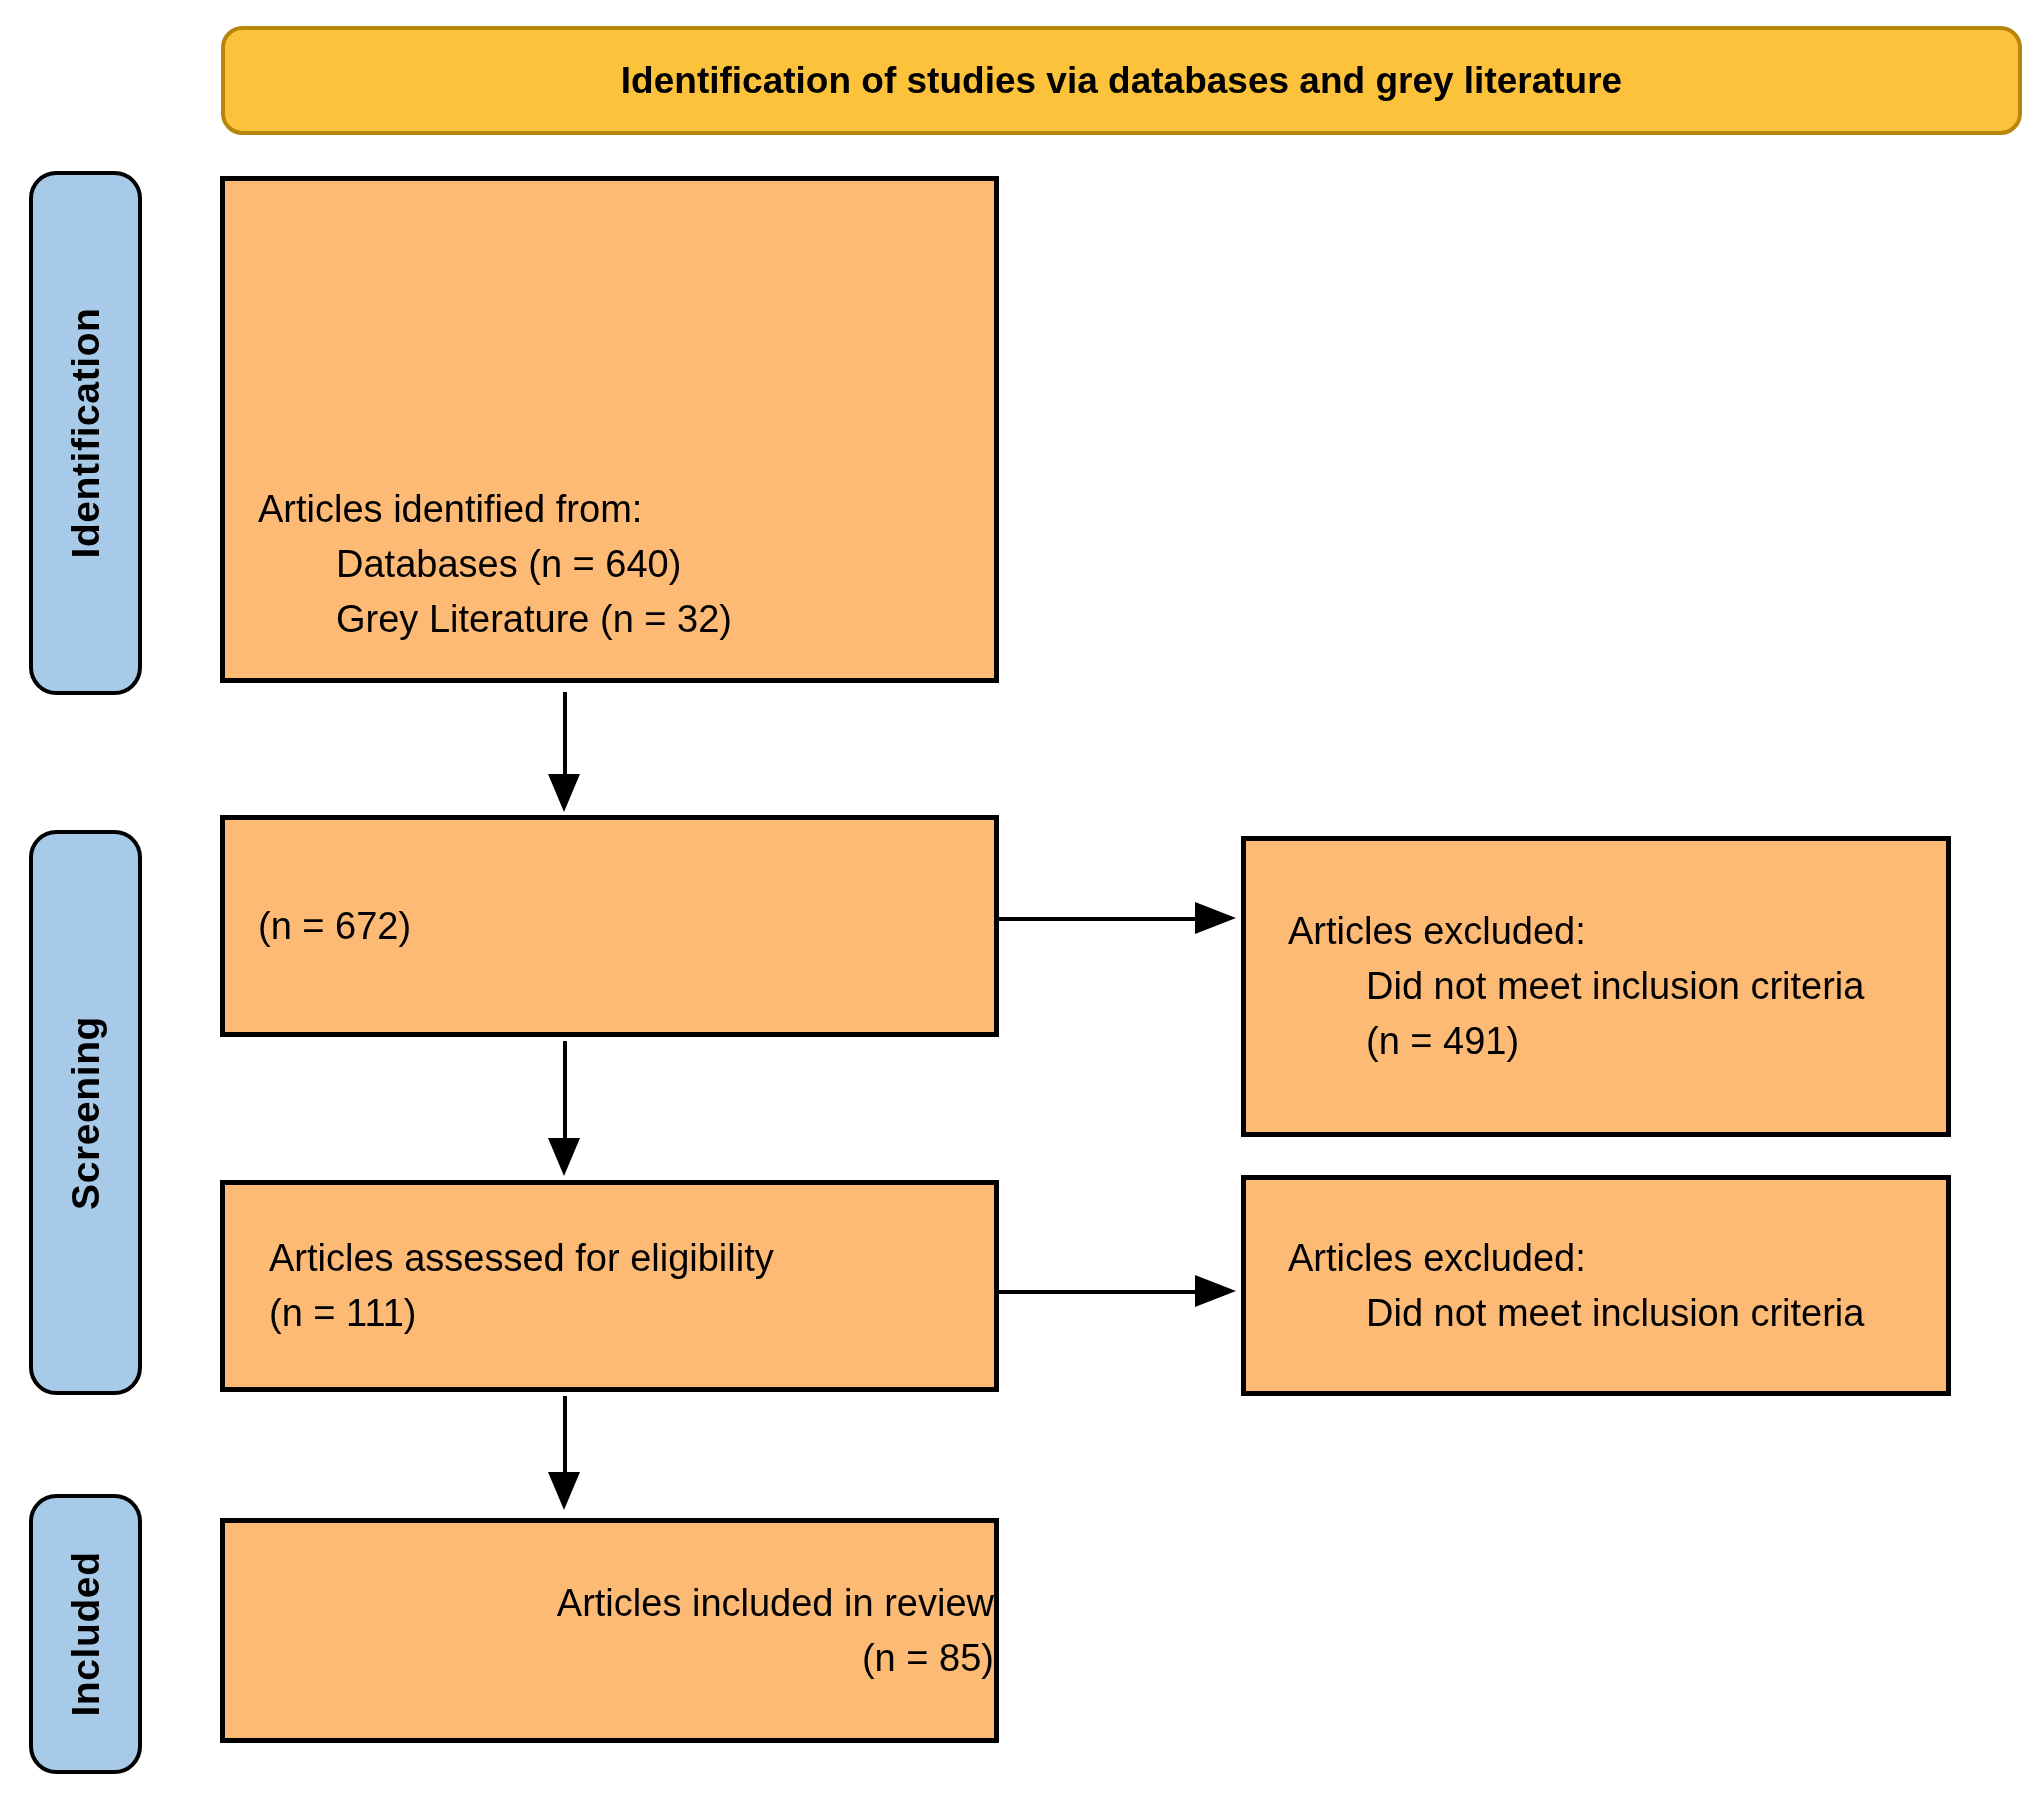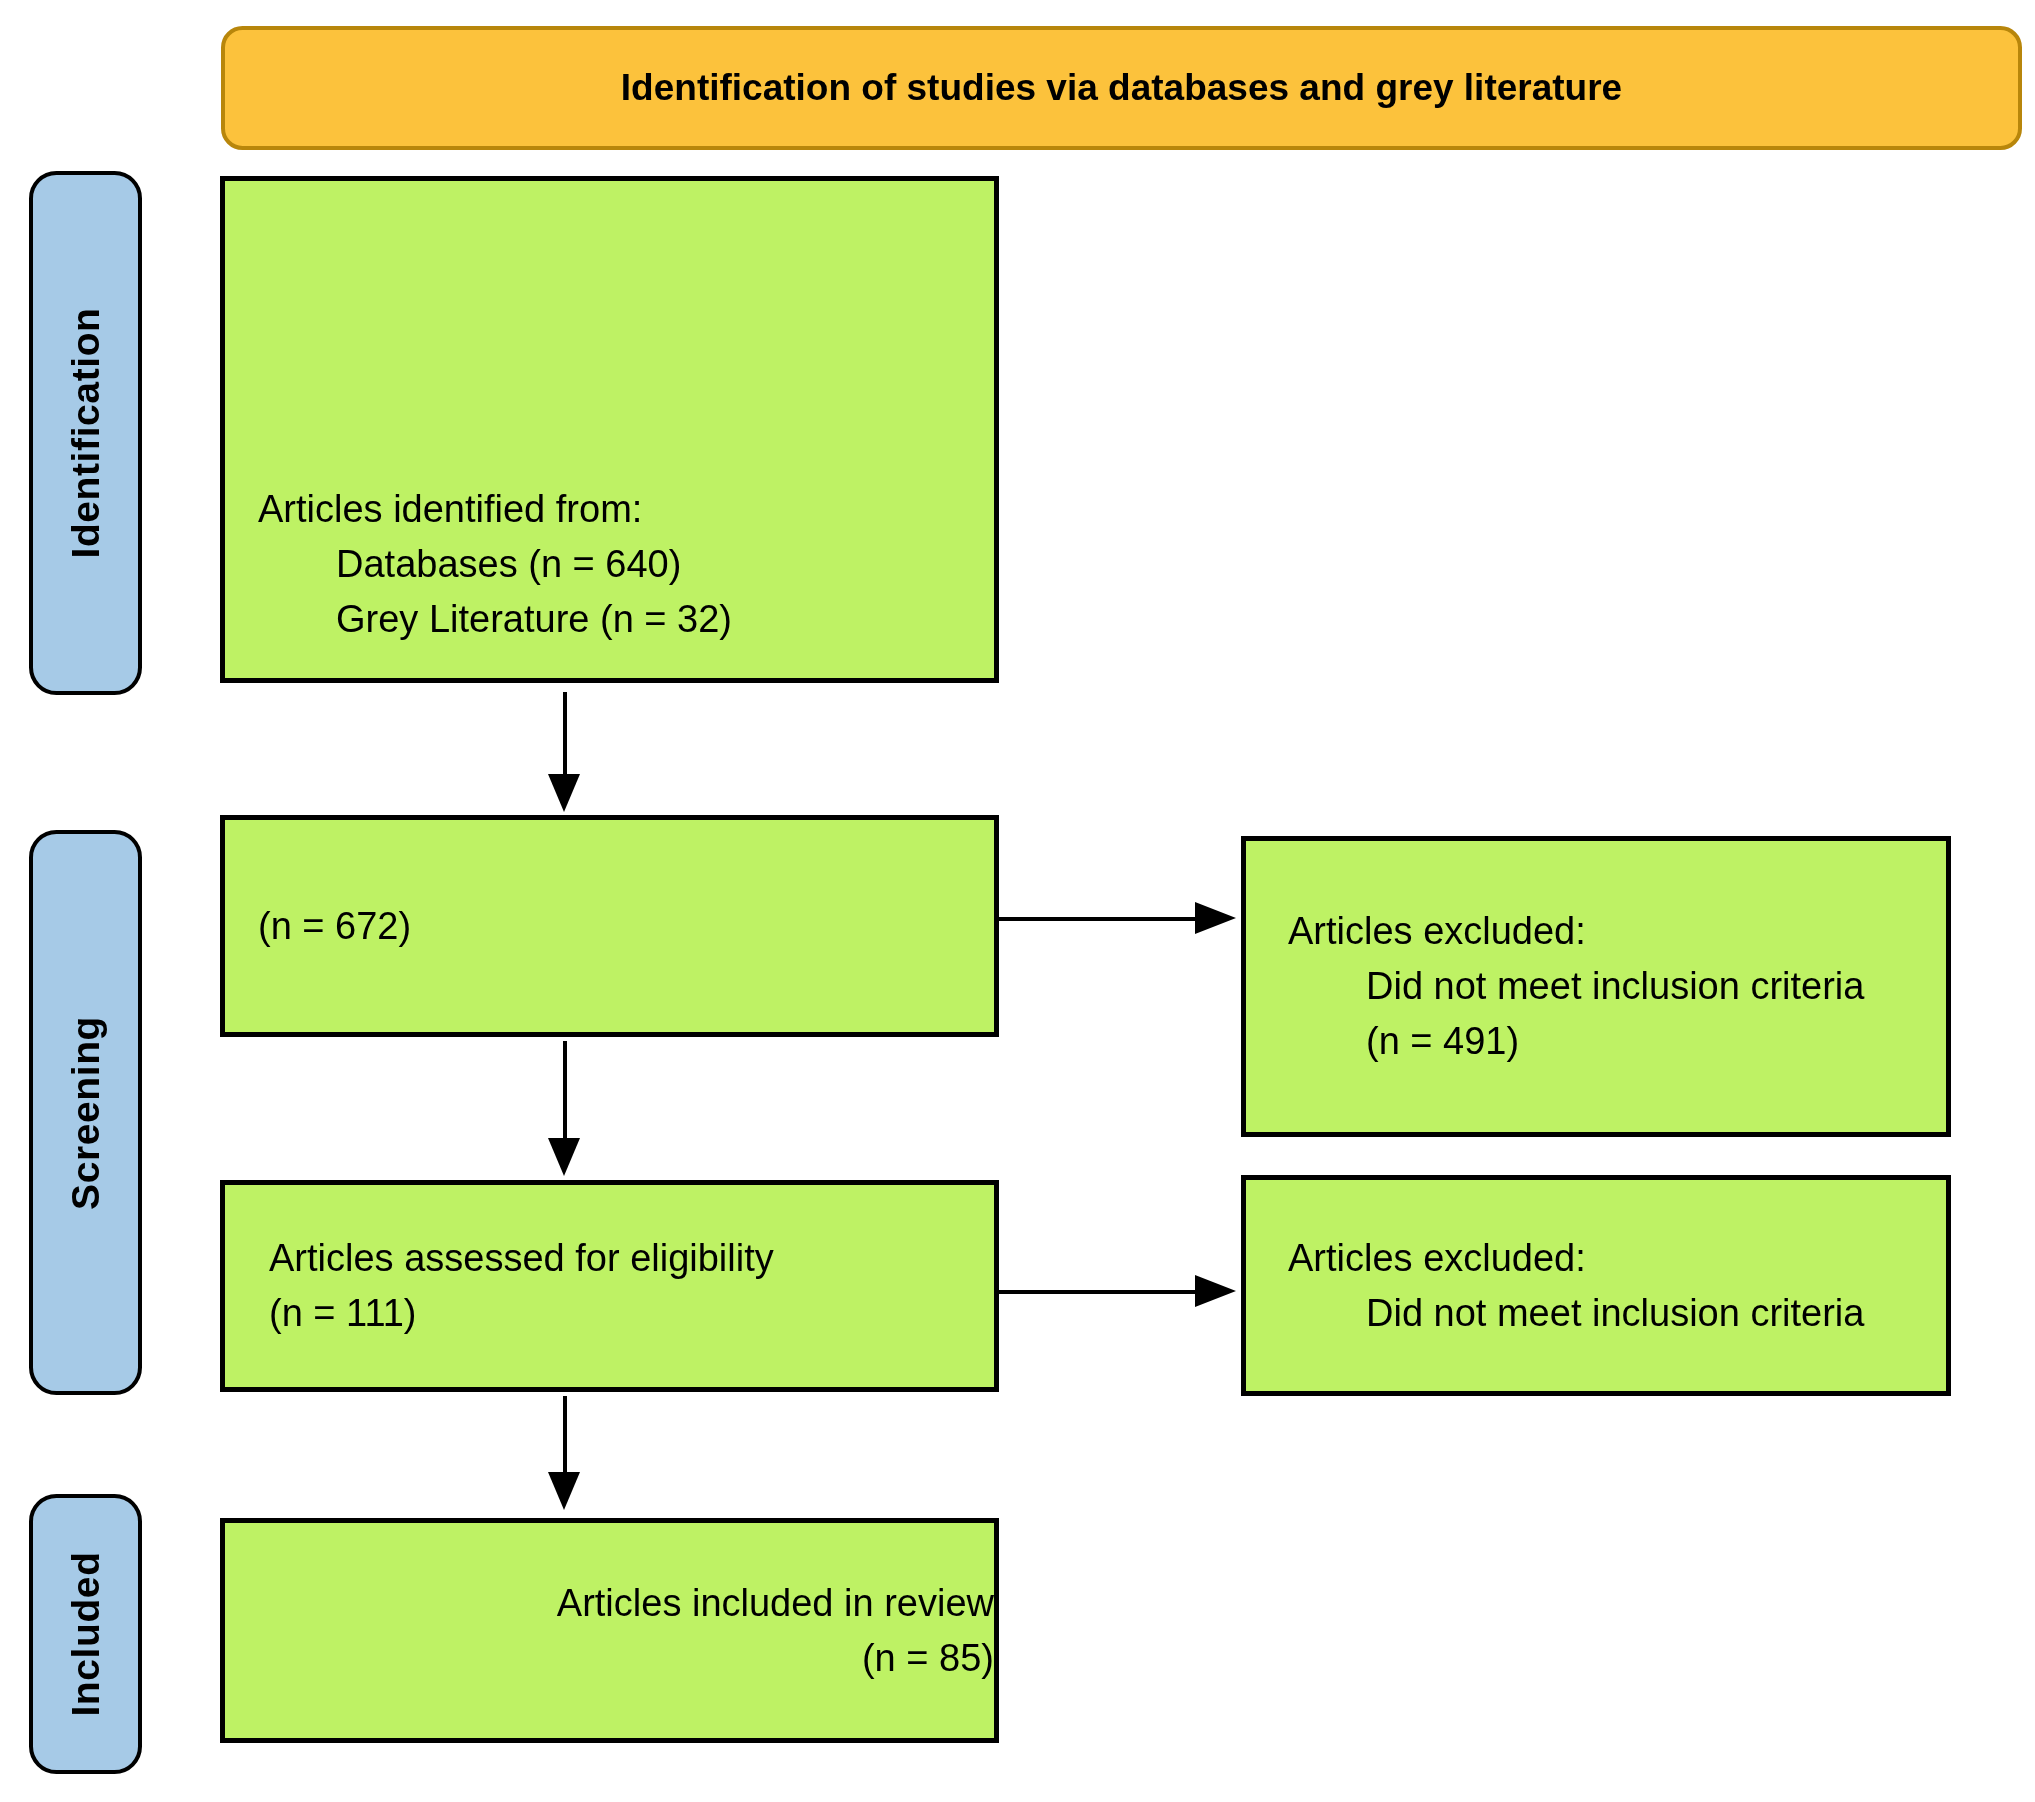--- a/index.html
+++ b/index.html
@@ -8,21 +8,21 @@
     --stage-fill:#A6CAE7;
     --box-border:#000000;
   }
   *{box-sizing:border-box;margin:0;padding:0;}
   html,body{background:#ffffff;}
   body{font-family:"Liberation Sans","DejaVu Sans",sans-serif;color:#000;}
   .canvas{position:relative;width:2035px;height:1803px;background:#fff;overflow:hidden;}
 
   
   .banner{
-    position:absolute;left:221px;top:26px;width:1801px;height:124px;
+    position:absolute;left:221px;top:26px;width:1801px;height:109px;
     background:var(--banner-fill);
     border:4.8px solid var(--banner-border);
     border-radius:21.5px;
     display:flex;align-items:center;justify-content:center;
   }
   .banner-text{font-size:37px;font-weight:bold;}
 
   
   .stage{
     position:absolute;left:29px;width:113px;
@@ -35,21 +35,21 @@
     transform:rotate(-90deg);
     white-space:nowrap;
     font-size:39px;font-weight:bold;letter-spacing:0.6px;
   }
   #stage-identification{top:171px;height:524px;}
   #stage-screening{top:830px;height:565px;}
   #stage-included{top:1494px;height:280px;}
 
   
   .box{
-    position:absolute;background:#bef264;
+    position:absolute;background:#fdba74;
     border:5.4px solid var(--box-border);
     font-size:38px;line-height:55px;
   }
   .box .line{white-space:nowrap;}
   .box .indent{padding-left:78px;}
   .col{left:220px;width:779px;}
   .rcol{left:1241px;width:710px;}
   .vcenter{display:flex;flex-direction:column;justify-content:center;}
   #box-identified{top:176px;height:507px;padding:301px 18px 0 33px;}
   #box-screened{top:815px;height:222px;padding-left:33px;}

